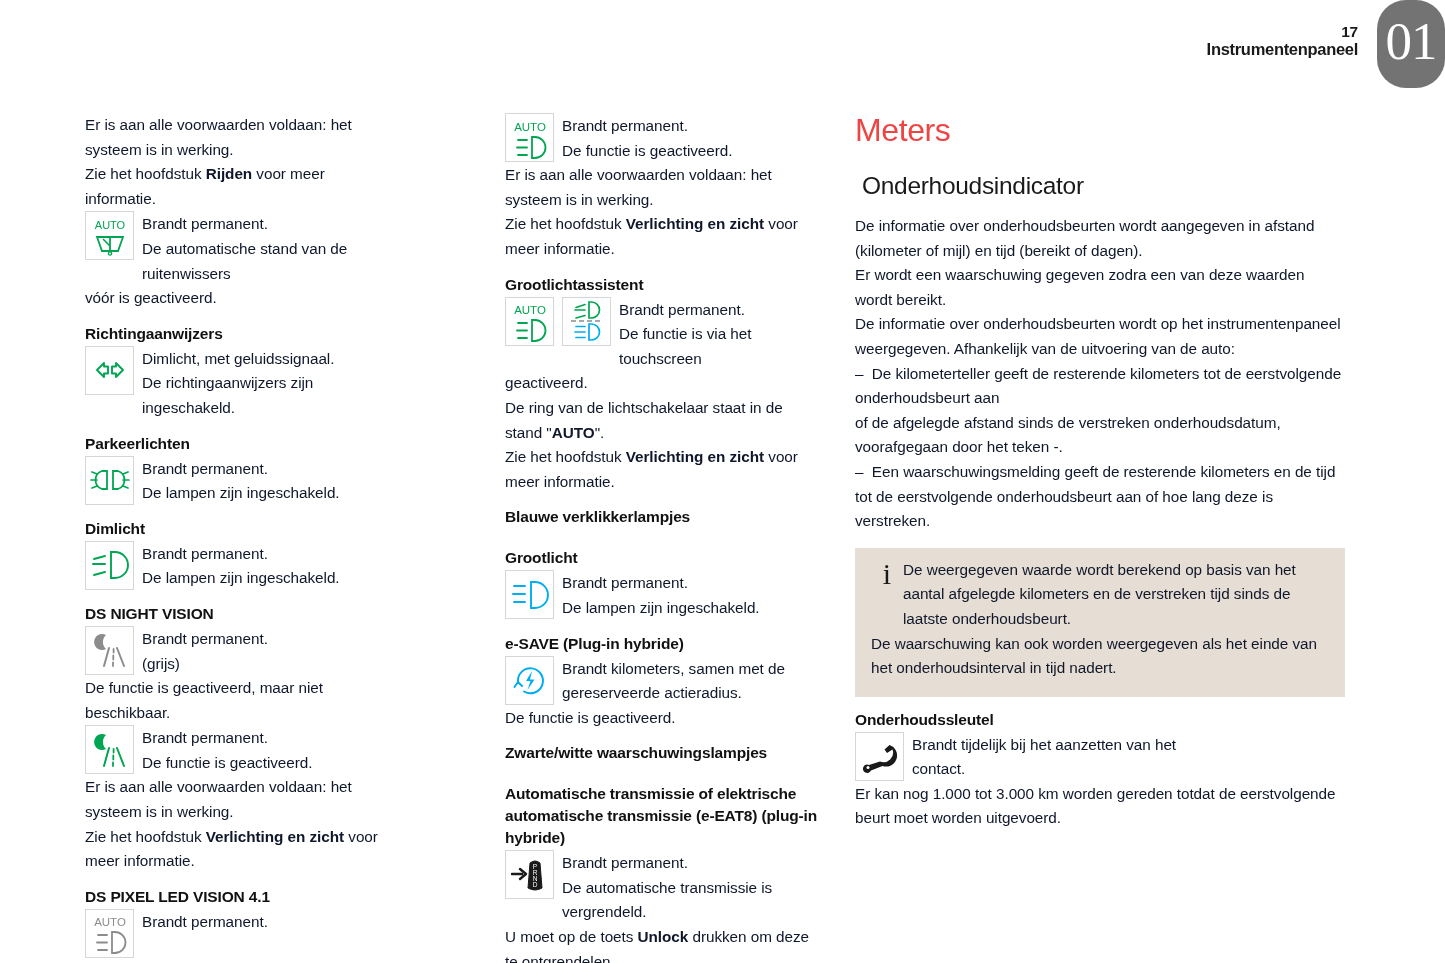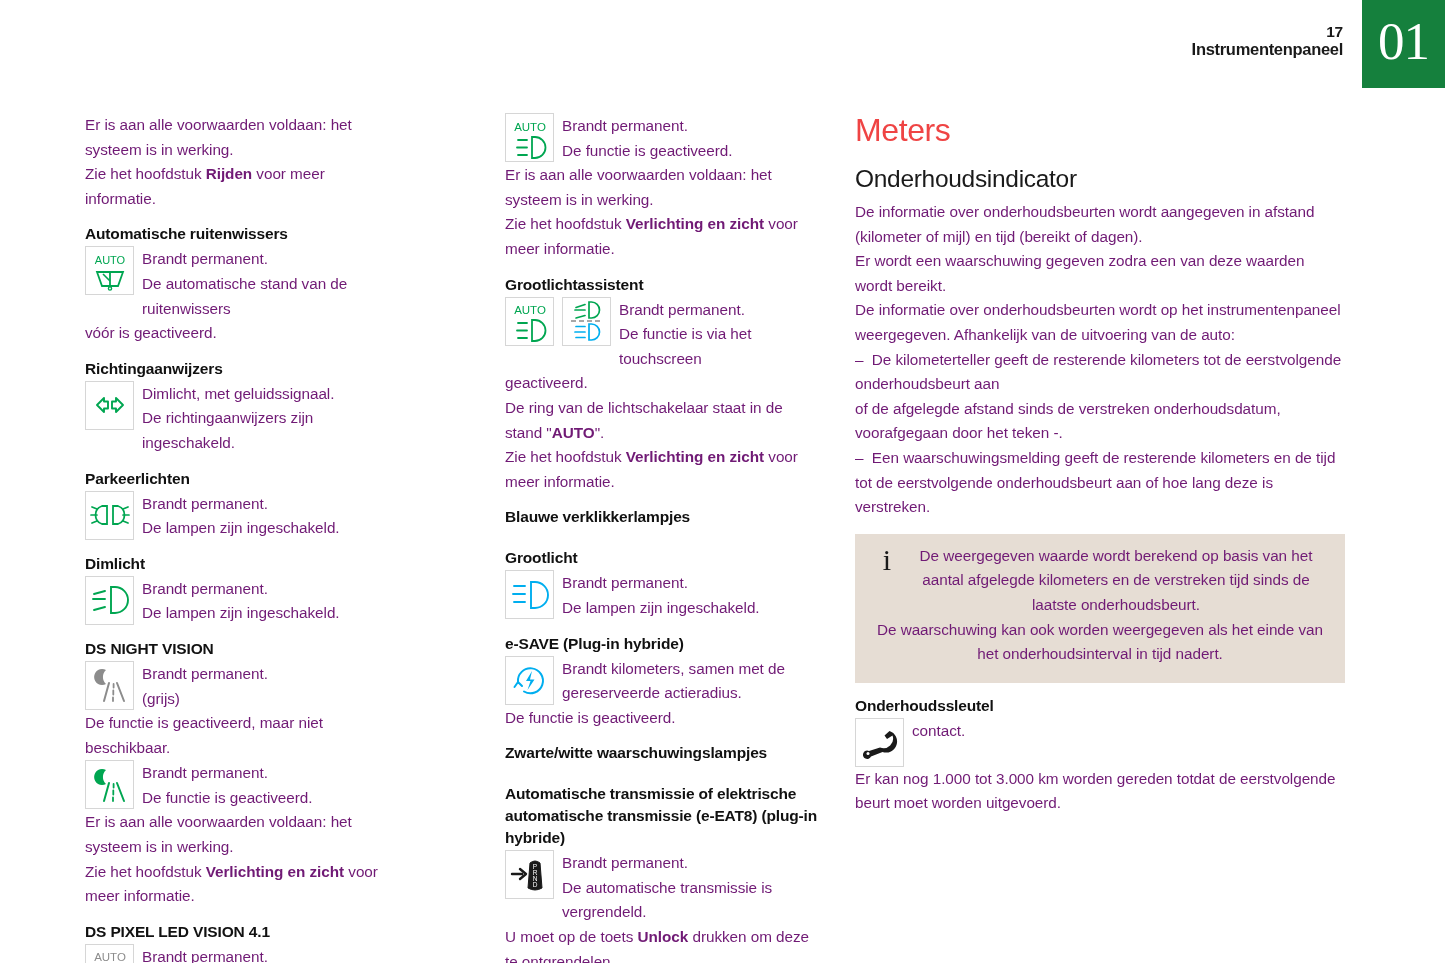--- a/index.html
+++ b/index.html
@@ -38,25 +38,26 @@
     display: block;
     margin-bottom: 1px;
   }
   .header-section {
     font-size: 16.5px;
     font-weight: 700;
     letter-spacing: -0.3px;
     display: block;
   }
   .chapter-tab {
-    width: 83px; height: 88px;
-    background: #15803d;
+    width: 68px; height: 88px;
+    background: #737373;
     display: flex;
     align-items: center;
     justify-content: center;
+    border-radius: 29px;
   }
   .chapter-tab span {
     color: #ffffff;
     font-family: "Liberation Serif", serif;
     font-size: 53px;
     font-weight: 300;
     line-height: 1;
     letter-spacing: -1px;
     margin-top: -6px;
   }
@@ -72,21 +73,21 @@
   .col-left   { width: 420px; padding-left: 85px; padding-right: 22px; }
   .col-mid    { width: 420px; padding-left: 85px; padding-right: 22px; }
   .col-right  { width: 605px; padding-left: 15px; padding-right: 100px; }
 
   
   p, .line {
     margin: 0;
     font-size: 15.3px;
     line-height: 24.6px;
     letter-spacing: -0.05px;
-    color: #701a75;
+    color: #0f172a;
   }
   b, .b { font-weight: bold; }
 
   h3.sub {
     margin: 0;
     padding-top: 12px;
     padding-bottom: 1px;
     font-size: 15.5px;
     font-weight: bold;
     line-height: 22px;
@@ -98,21 +99,21 @@
   h1.big {
     margin: 0;
     padding-bottom: 18px;
     font-size: 32px;
     font-weight: 400;
     line-height: 34px;
     letter-spacing: -0.4px;
     color: #ef4444;
   }
   h2.med {
-    margin: 0;
+    margin: 7px;
     padding-bottom: 7px;
     font-size: 24.5px;
     font-weight: 400;
     line-height: 28px;
     letter-spacing: -0.3px;
     color: #1a1a1a;
   }
 
   
   .irow {
@@ -147,21 +148,21 @@
     width: 32px;
     flex: 0 0 auto;
     text-align: center;
     font-family: "Liberation Serif", serif;
     font-size: 30px;
     line-height: 27px;
     color: #1a1a1a;
     padding-top: 2px;
   }
   .ib-body { flex: 1; }
-  .infobox .line { line-height: 24.6px; text-align: center; }
+  .infobox .line { line-height: 24.6px; }
 
   .spacer-sm { height: 9px; }
 </style>
 </head>
 <body>
 
 <div class="page">
 
   <div class="header">
     <div class="header-text">
@@ -173,21 +174,20 @@
     </div>
   </div>
 
   <div class="columns">
 
     <div class="col col-left">
 
       <p class="line">Er is aan alle voorwaarden voldaan: het systeem is in werking.</p>
       <p class="line"><span>Zie het hoofdstuk </span><b>Rijden</b><span> voor meer informatie.</span></p>
 
-      <h3 class="sub">Automatische ruitenwissers</h3>
       <div class="irow">
         <div class="icon-box">
           <svg width="42" height="42" viewBox="0 0 42 42">
             <text x="21" y="14" font-family="Liberation Sans, sans-serif" font-size="11" font-weight="400" fill="#00a651" text-anchor="middle">AUTO</text>
             <path d="M8 22 L34 22 L29 36 L13 36 Z" fill="none" stroke="#00a651" stroke-width="1.8"></path>
             <path d="M21 22 L21 37" stroke="#00a651" stroke-width="1.8"></path>
             <circle cx="21" cy="38.5" r="1.6" fill="none" stroke="#00a651" stroke-width="1.4"></circle>
             <path d="M14 24 L21 31" stroke="#00a651" stroke-width="1.6"></path>
           </svg>
         </div>
@@ -422,20 +422,21 @@
 
       <h3 class="sub">Onderhoudssleutel</h3>
       <div class="irow">
         <div class="icon-box">
           <svg width="42" height="34" viewBox="0 0 42 34">
             <path d="M30.5 6 L25.5 10.5 L28 14 L33.5 10.5 A9.5 9.5 0 0 1 21 22.5 L10 26 A4.2 4.2 0 1 0 12 31.5 L23.5 27 A10.5 10.5 0 0 0 30.5 6 Z" fill="#1a1a1a"></path>
             <circle cx="9" cy="28.5" r="1.5" fill="#ffffff"></circle>
           </svg>
         </div>
         <div class="irow-text">
+          <p class="line">Brandt tijdelijk bij het aanzetten van het</p>
           <p class="line">contact.</p>
         </div>
       </div>
       <p class="line">Er kan nog 1.000 tot 3.000 km worden gereden totdat de eerstvolgende beurt moet worden uitgevoerd.</p>
     </div>
 
   </div>
 </div>
 
 </body></html>

